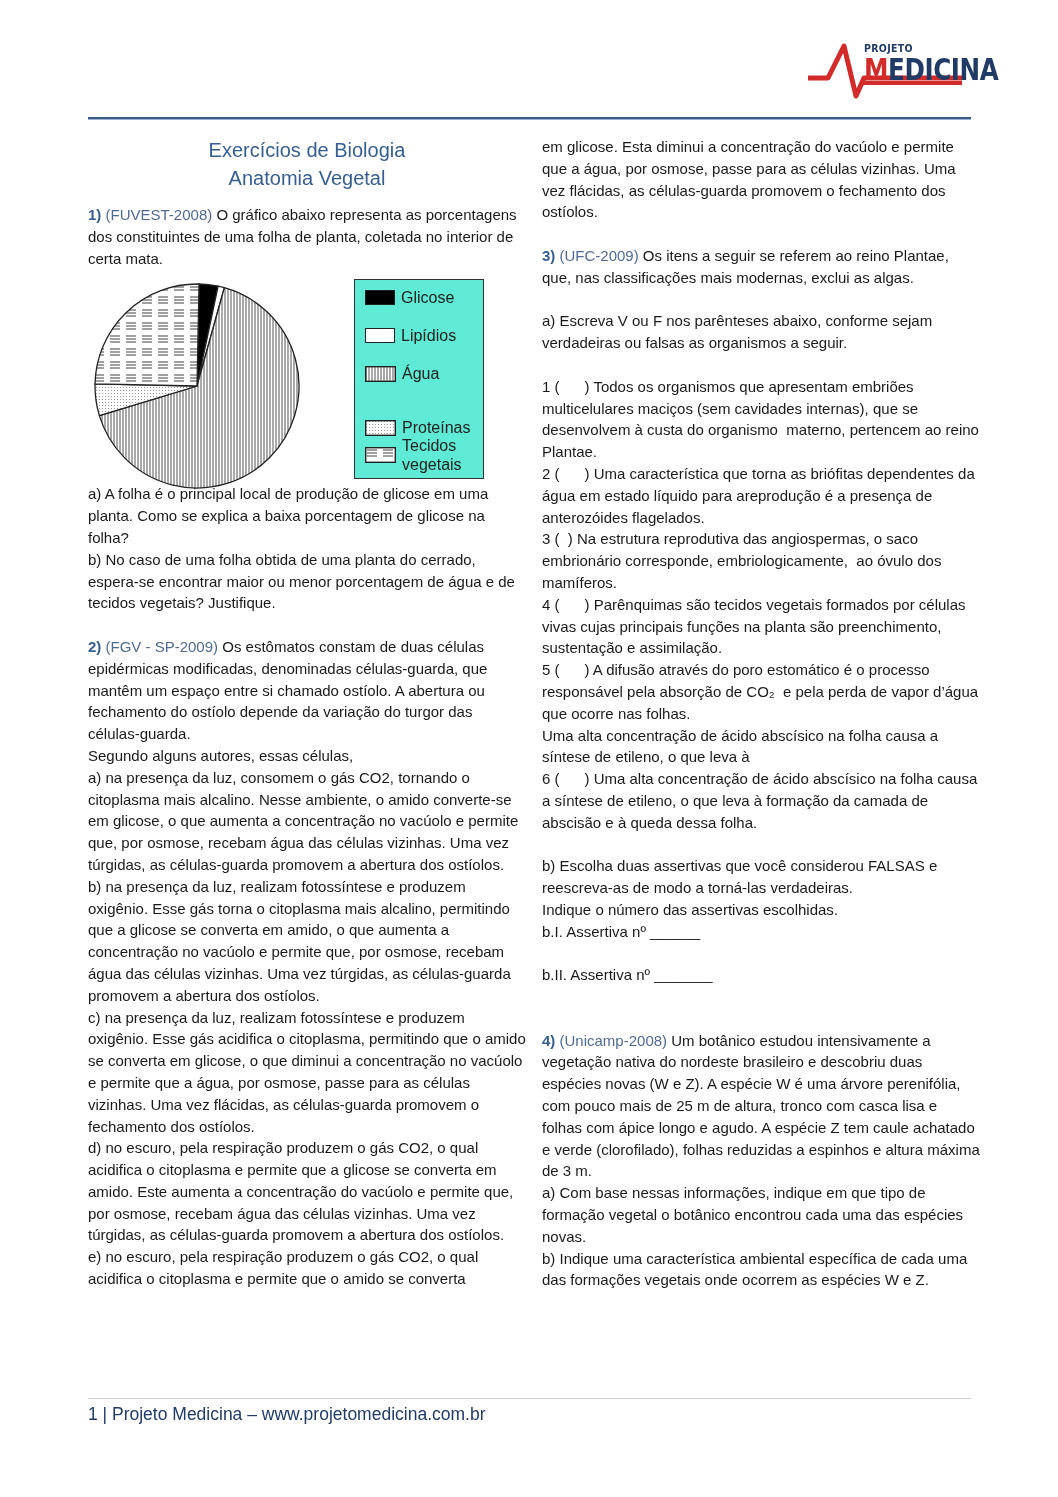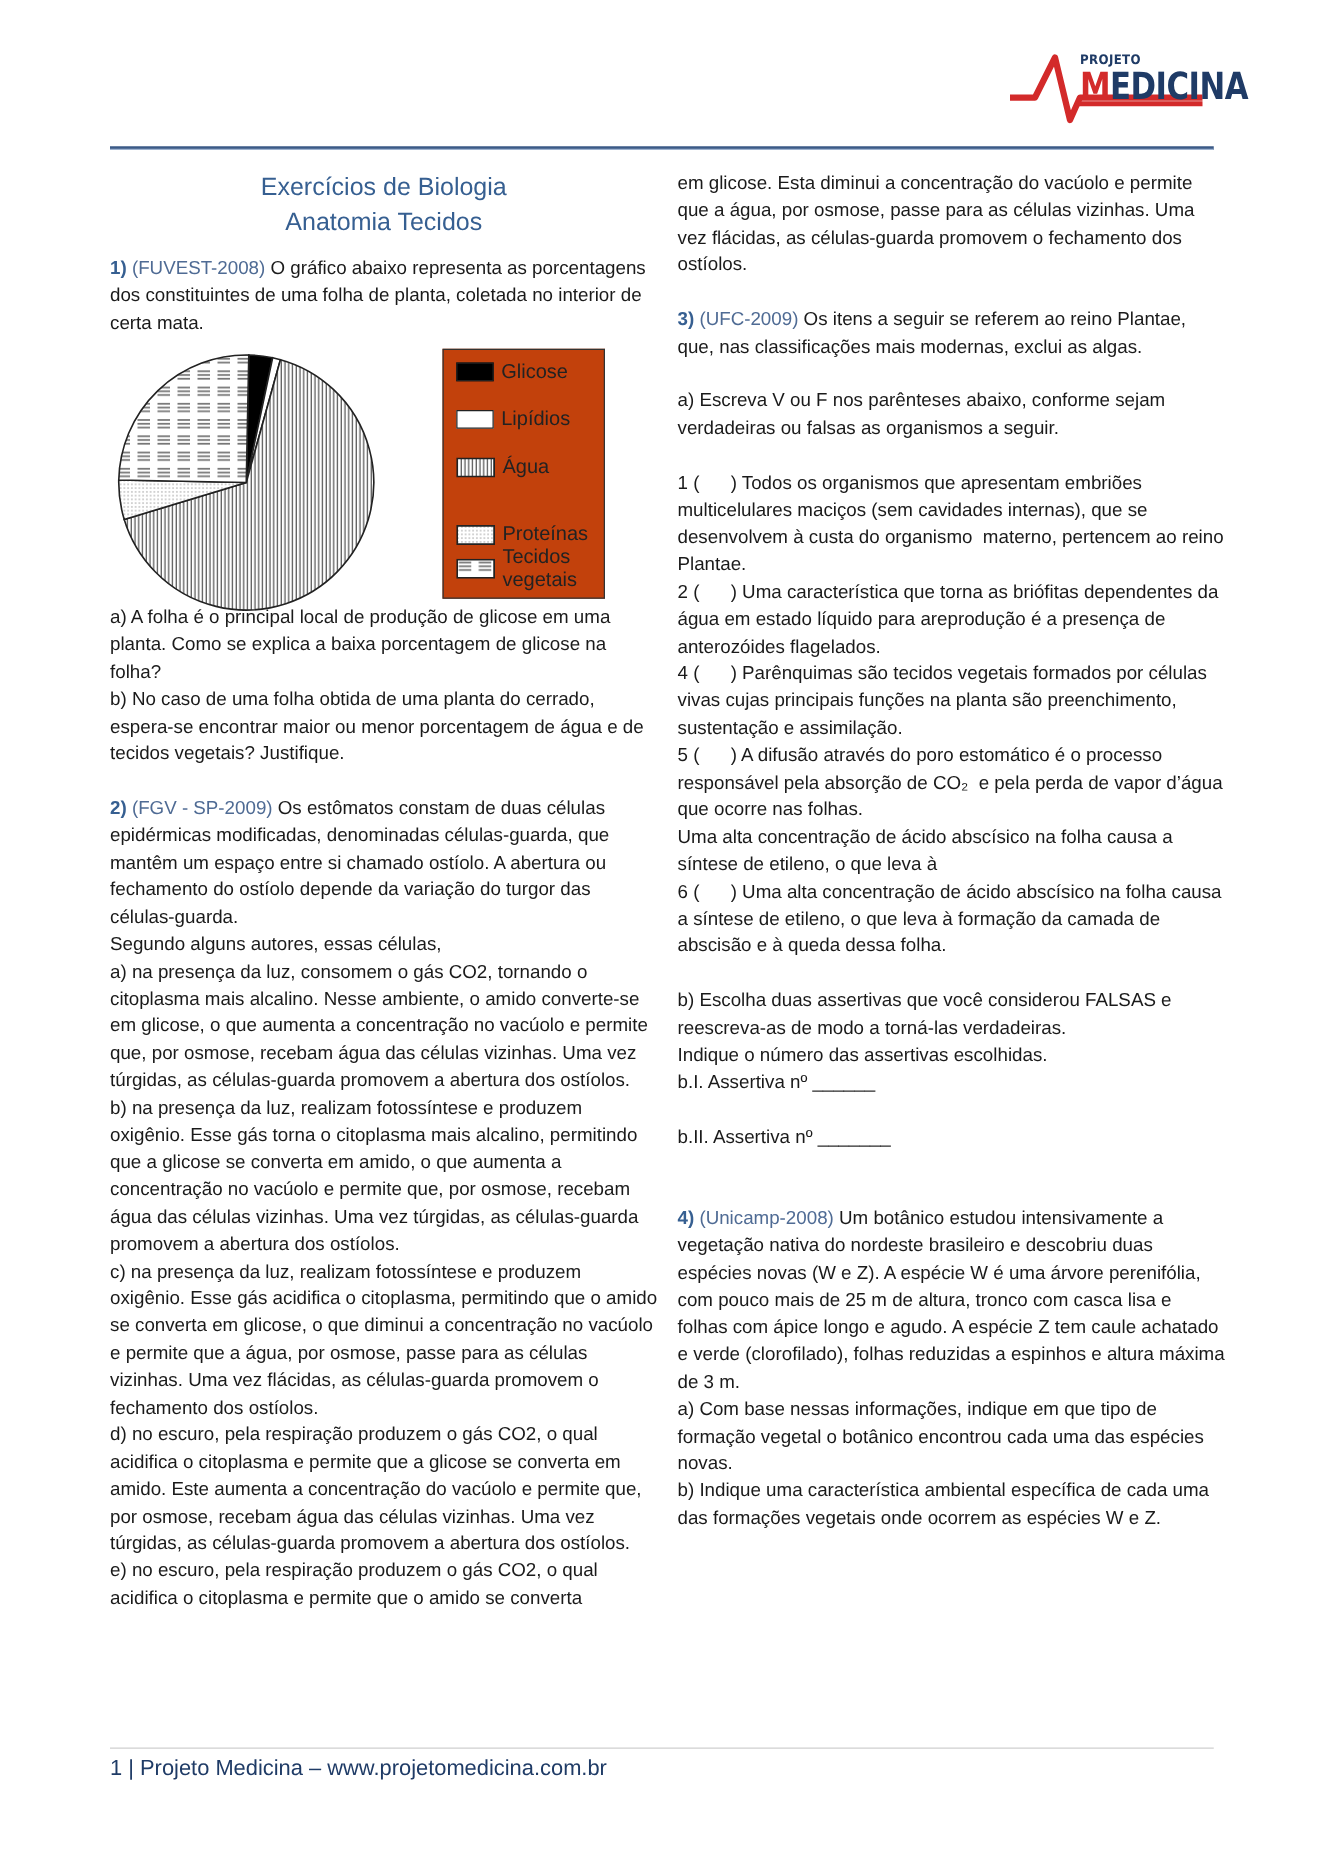--- a/index.html
+++ b/index.html
@@ -15,21 +15,21 @@
   .col { position: absolute; top: 136px; width: 438px; font-size: 15px; line-height: 21.8px; }
   .col-left { left: 88px; }
   .col-right { left: 542px; }
   .doc-title { text-align: center; color: #365f91; font-weight: normal; font-size: 20px; line-height: 28px; margin: 0 0 12px 0; }
   p { margin: 0; }
   .gap { height: 21.8px; }
   .qnum { color: #365f91; font-weight: bold; }
   .src { color: #4f6b94; }
   .chart { position: relative; height: 210px; margin-top: 4px; }
   .pie { position: absolute; left: 4px; top: 8px; }
-  .legend { position: absolute; left: 266px; top: 6px; width: 128px; height: 198px; border: 1.5px solid #333; background: #c2410c; }
+  .legend { position: absolute; left: 266px; top: 6px; width: 128px; height: 198px; border: 1.5px solid #333; background: #5eead4; }
   .legend-item { position: absolute; left: 10px; display: flex; align-items: center; font-size: 16px; color: #222; }
   .legend-swatch { width: 28px; height: 13px; border: 1.4px solid #222; margin-right: 6px; flex: none; }
   .legend-label { line-height: 19px; }
   .footer-rule { position: absolute; left: 88px; top: 1398px; width: 883px; height: 1px; background: #d0d0d0; }
   .footer { position: absolute; left: 88px; top: 1404px; font-size: 17.5px; color: #1f3b66; }
 </style>
 </head>
 <body>
 
 <div>
@@ -38,21 +38,21 @@
     <rect x="56" y="43" width="100" height="4" fill="#d32a2a"></rect>
   </svg>
   <div class="logo-small">PROJETO</div>
   <div class="logo-big"><span class="m">M</span><span>EDICINA</span></div>
 </div>
 <div class="header-rule"></div>
 
 <div class="col col-left">
   <h1 class="doc-title">
     <span>Exercícios de Biologia</span><br>
-    <span>Anatomia Tecidos</span>
+    <span>Anatomia Vegetal</span>
   </h1>
 
   <p><span class="qnum">1)</span> <span class="src">(FUVEST-2008)</span><span> O gráfico abaixo representa as porcentagens dos constituintes de uma folha de planta, coletada no interior de certa mata.</span></p>
 
   <div class="chart">
     <svg class="pie" id="pie" width="210" height="210" viewBox="0 0 210 210">
       <defs>
         <pattern id="pat-vlines" width="3" height="6" patternUnits="userSpaceOnUse">
           <rect width="3" height="6" fill="#fff"></rect>
           <line x1="1" y1="0" x2="1" y2="6" stroke="#555" stroke-width="1"></line>
@@ -123,20 +123,21 @@
 <div class="col col-right">
   <p>em glicose. Esta diminui a concentração do vacúolo e permite que a água, por osmose, passe para as células vizinhas. Uma vez flácidas, as células-guarda promovem o fechamento dos ostíolos.</p>
   <div class="gap"></div>
 
   <p><span class="qnum">3)</span> <span class="src">(UFC-2009)</span><span> Os itens a seguir se referem ao reino Plantae, que, nas classificações mais modernas, exclui as algas.</span></p>
   <div class="gap"></div>
   <p>a) Escreva V ou F nos parênteses abaixo, conforme sejam verdadeiras ou falsas as organismos a seguir.</p>
   <div class="gap"></div>
   <p style="white-space:pre-wrap">1 (      ) Todos os organismos que apresentam embriões multicelulares maciços (sem cavidades internas), que se desenvolvem à custa do organismo  materno, pertencem ao reino  Plantae.</p>
   <p style="white-space:pre-wrap">2 (      ) Uma característica que torna as briófitas dependentes da água em estado líquido para areprodução é a presença de anterozóides flagelados.</p>
+  <p style="white-space:pre-wrap">3 (  ) Na estrutura reprodutiva das angiospermas, o saco embrionário corresponde, embriologicamente,  ao óvulo dos mamíferos.</p>
   <p style="white-space:pre-wrap">4 (      ) Parênquimas são tecidos vegetais formados por células vivas cujas principais funções na planta são preenchimento, sustentação e assimilação.</p>
   <p style="white-space:pre-wrap">5 (      ) A difusão através do poro estomático é o processo responsável pela absorção de CO₂  e pela perda de vapor d’água que ocorre nas folhas.</p>
   <p style="white-space:pre-wrap">Uma alta concentração de ácido abscísico na folha causa a síntese de etileno, o que leva à</p>
   <p style="white-space:pre-wrap">6 (      ) Uma alta concentração de ácido abscísico na folha causa a síntese de etileno, o que leva à formação da camada de abscisão e à queda dessa folha.</p>
   <div class="gap"></div>
   <p>b) Escolha duas assertivas que você considerou FALSAS e reescreva-as de modo a torná-las verdadeiras.</p>
   <p>Indique o número das assertivas escolhidas.</p>
   <p>b.I. Assertiva nº ______</p>
   <div class="gap"></div>
   <p>b.II. Assertiva nº _______</p>

